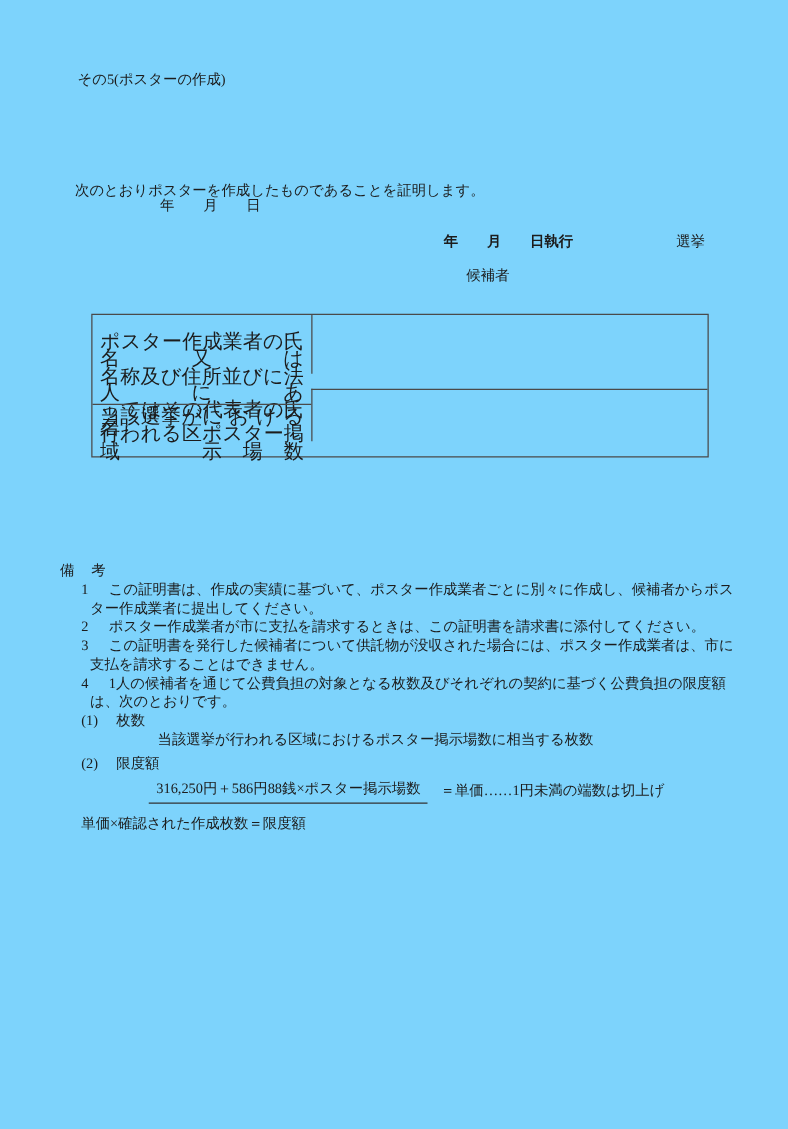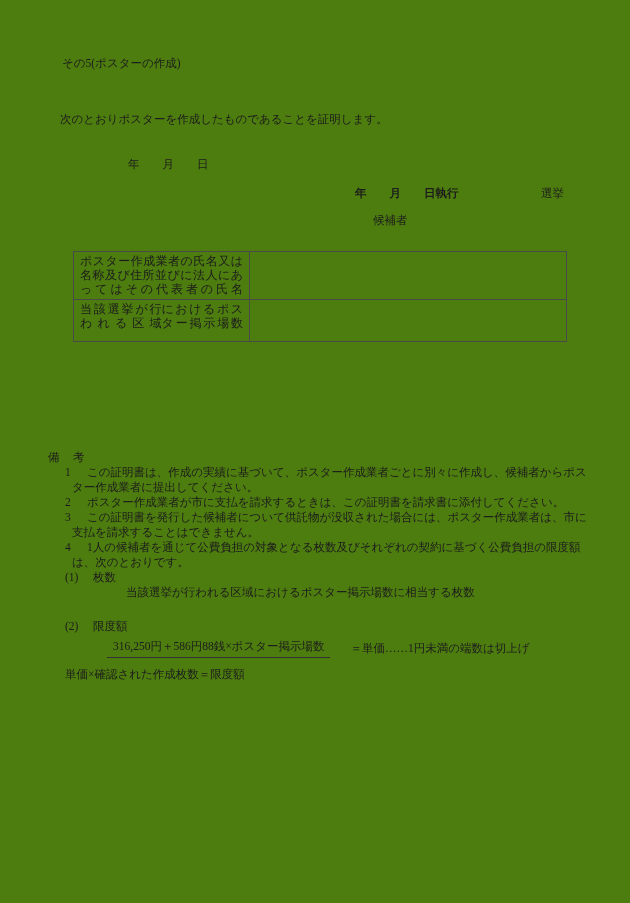--- a/index.html
+++ b/index.html
@@ -4,21 +4,21 @@
 <style>
   html, body {
     margin: 0;
     padding: 0;
     background: #ffffff;
   }
   .page {
     position: relative;
     width: 630px;
     height: 903px;
-    background: #4d7c0f;
+    background: #7dd3fc;
     font-family: "Liberation Serif", "DejaVu Serif", serif;
     color: #1c1c1c;
     font-size: 11.5px;
     overflow: hidden;
   }
 
   
   .form-label {
     position: absolute;
     left: 62px;
@@ -30,21 +30,21 @@
     left: 0;
     right: 0;
     top: 90px;
     text-align: center;
     font-size: 13.5px;
     letter-spacing: 6px;
   }
   .intro {
     position: absolute;
     left: 60px;
-    top: 112px;
+    top: 145px;
   }
   .issue-date {
     position: absolute;
     left: 128px;
     top: 157px;
   }
   .exec-date {
     position: absolute;
     left: 355px;
     top: 186px;
@@ -74,22 +74,23 @@
     display: grid;
     grid-template-columns: 175px 1fr;
   }
   .t-row + .t-row .t-cell {
     border-top: 1px solid #4a4a4a;
   }
   .t-cell {
     box-sizing: border-box;
   }
   .t-cell.label {
-    font-size: 12px;
+    font-size: 16px;
     padding: 3px 6px;
+    margin-top: 12px;
   }
   .t-cell.value {
     border-left: 1px solid #4a4a4a;
     display: flex;
     align-items: center;
     justify-content: flex-end;
     padding-right: 23px;
     font-size: 12px;
   }
   .row-name  .t-cell { height: 47px; }
@@ -142,28 +143,28 @@
   }
   .sub-num {
     display: inline-block;
     min-width: 20px;
     margin-right: 8px;
   }
   .sub-detail {
     padding-left: 61px;
   }
   .sub-limit {
-    margin-top: 19px;
+    margin-top: 4px;
   }
   .formula-row {
-    margin-left: 42px;
+    margin-left: 54px;
     margin-top: 5px;
     display: flex;
     align-items: center;
-    gap: 20px;
+    gap: 10px;
   }
   .frac {
     display: inline-block;
     text-align: center;
   }
   .frac .num {
     display: block;
     padding: 0 6px 3px 6px;
     border-bottom: 1px solid #333;
   }

